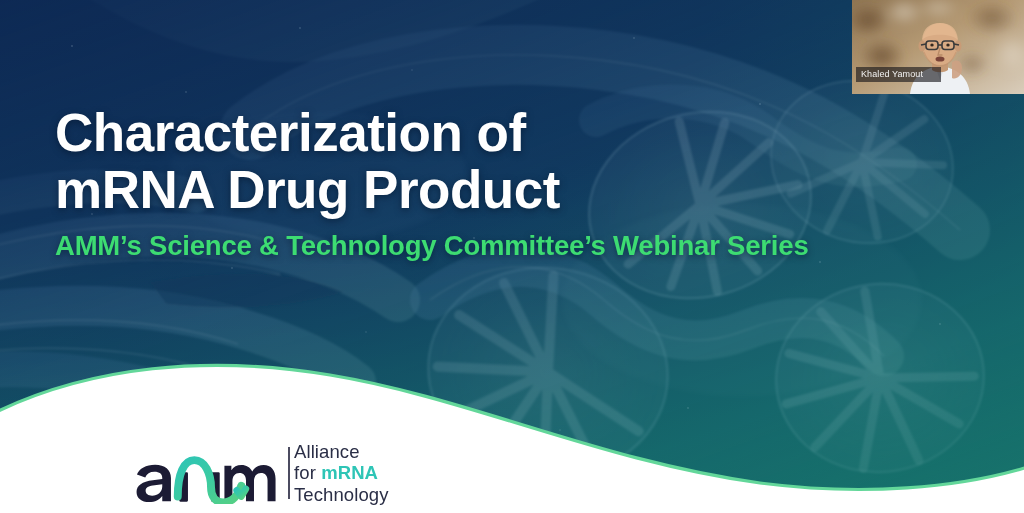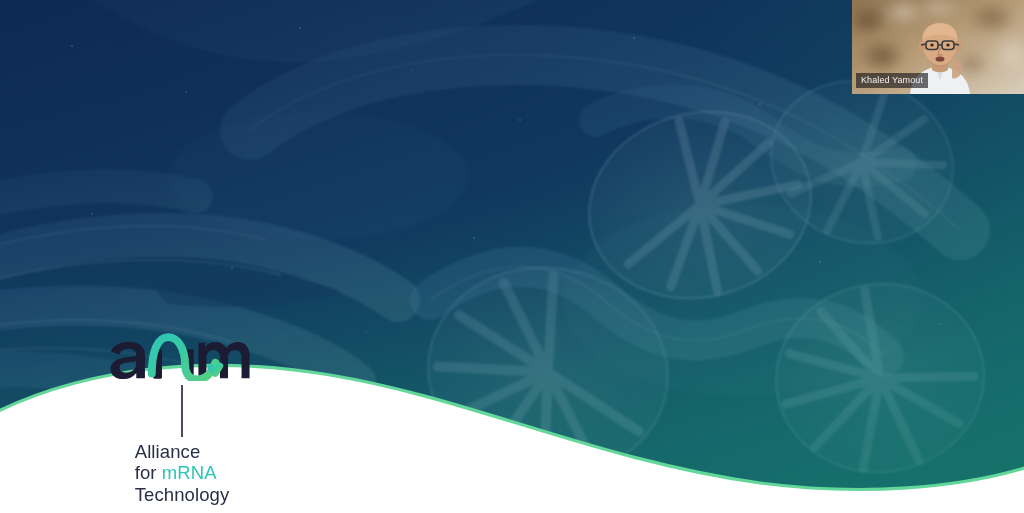--- a/index.html
+++ b/index.html
@@ -77,45 +77,44 @@
     left: 0;
     bottom: 0;
     width: 1024px;
     height: 160px;
   }
   .footer-wave svg { display:block; width:100%; height:100%; }
 
   
   .logo-lockup {
     position: absolute;
-    left: 106px;
+    left: 132px;
     bottom: 8px;
     display: flex;
     align-items: center;
     gap: 4px;
-    flex-direction: column;
   }
   .logo-mark { width: 152px; height: 62px; }
   .logo-mark svg { display:block; width:100%; height:100%; }
   .logo-divider {
     width: 2px;
     height: 52px;
     background: #2b2b44;
     opacity: .85;
   }
   .logo-words {
     font-size: 18.5px;
     line-height: 21.5px;
     color: #2a2e46;
     font-weight: normal;
     letter-spacing: .1px;
   }
   .logo-words .mrna {
     color: #2ec5b6;
-    font-weight: normal;
+    font-weight: bold;
     text-align: right;
   }
 
   
   .date-text {
     position: absolute;
     right: 122px;
     bottom: 29px;
     font-size: 20.5px;
     font-weight: bold;
@@ -132,22 +131,22 @@
     width: 172px;
     height: 94px;
     overflow: hidden;
     background: #6b5a45;
   }
   .webcam-feed { position: absolute; inset: 0; }
   .webcam-feed svg { display:block; width:100%; height:100%; }
   .webcam-name {
     position: absolute;
     left: 4px;
-    bottom: 6px;
-    padding: 1px 5px 2px 5px;
+    bottom: 12px;
+    padding: 1px 18px 2px 5px;
     background: rgba(20,20,24,0.62);
     color: #f2f2f2;
     font-size: 9px;
     line-height: 12px;
     letter-spacing: .1px;
     white-space: nowrap;
   }
 </style>
 </head>
 <body>
@@ -299,20 +298,25 @@
         <circle cx="474" cy="238" r="1.0"></circle>
           <circle cx="688" cy="408" r="0.9"></circle>
         <circle cx="820" cy="262" r="1.0"></circle>
           <circle cx="940" cy="324" r="0.9"></circle>
         <circle cx="560" cy="430" r="0.8"></circle>
           <circle cx="140" cy="386" r="1.0"></circle>
       </g>
     </svg>
   </div>
 
+  <div class="text-block">
+    <div class="title-line">Characterization of</div>
+    <div class="title-line">mRNA Drug Product</div>
+    <div class="subtitle">AMM’s Science &amp; Technology Committee’s Webinar Series</div>
+  </div>
 
   <div class="footer-wave">
     <svg viewBox="0 0 1024 160" preserveAspectRatio="none" xmlns="http://www.w3.org/2000/svg">
       <path d="M-10,62 C90,12 210,2 330,22 C470,45 600,108 760,130 C860,143 960,136 1034,112 L1034,170 L-10,170 Z" fill="#ffffff"></path>
       <path d="M-10,62 C90,12 210,2 330,22 C470,45 600,108 760,130 C860,143 960,136 1034,112" fill="none" stroke="#63d79a" stroke-width="3.2"></path>
     </svg>
   </div>
 
   <div class="logo-lockup">
     <div class="logo-mark">

